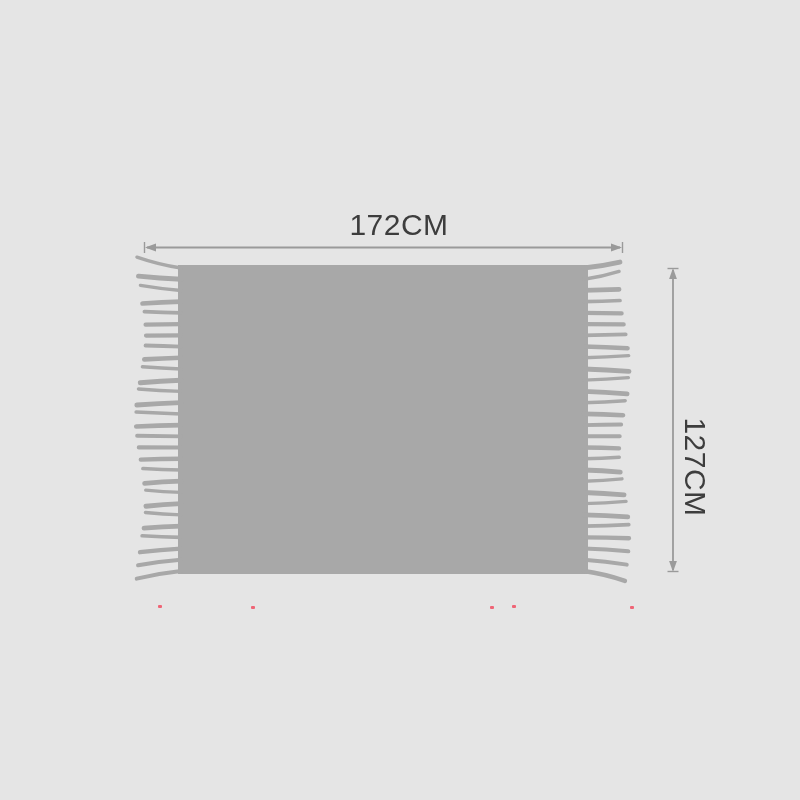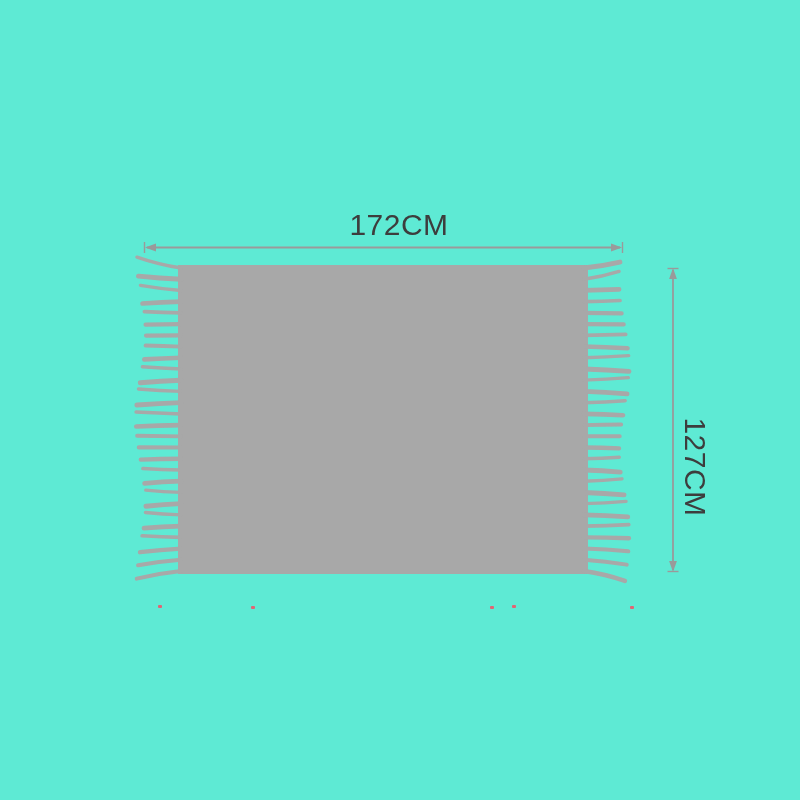--- a/index.html
+++ b/index.html
@@ -7,21 +7,21 @@
     padding: 0;
     width: 800px;
     height: 800px;
     background: #ffffff;
     overflow: hidden;
   }
   .canvas {
     position: relative;
     width: 800px;
     height: 800px;
-    background: #5eead4;
+    background: #e5e5e5;
     font-family: "Liberation Sans", sans-serif;
   }
   .figure-svg {
     position: absolute;
     left: 0;
     top: 0;
   }
   .fringe path {
     stroke: var(--c-blanket, #a8a8a8);
     fill: none;

